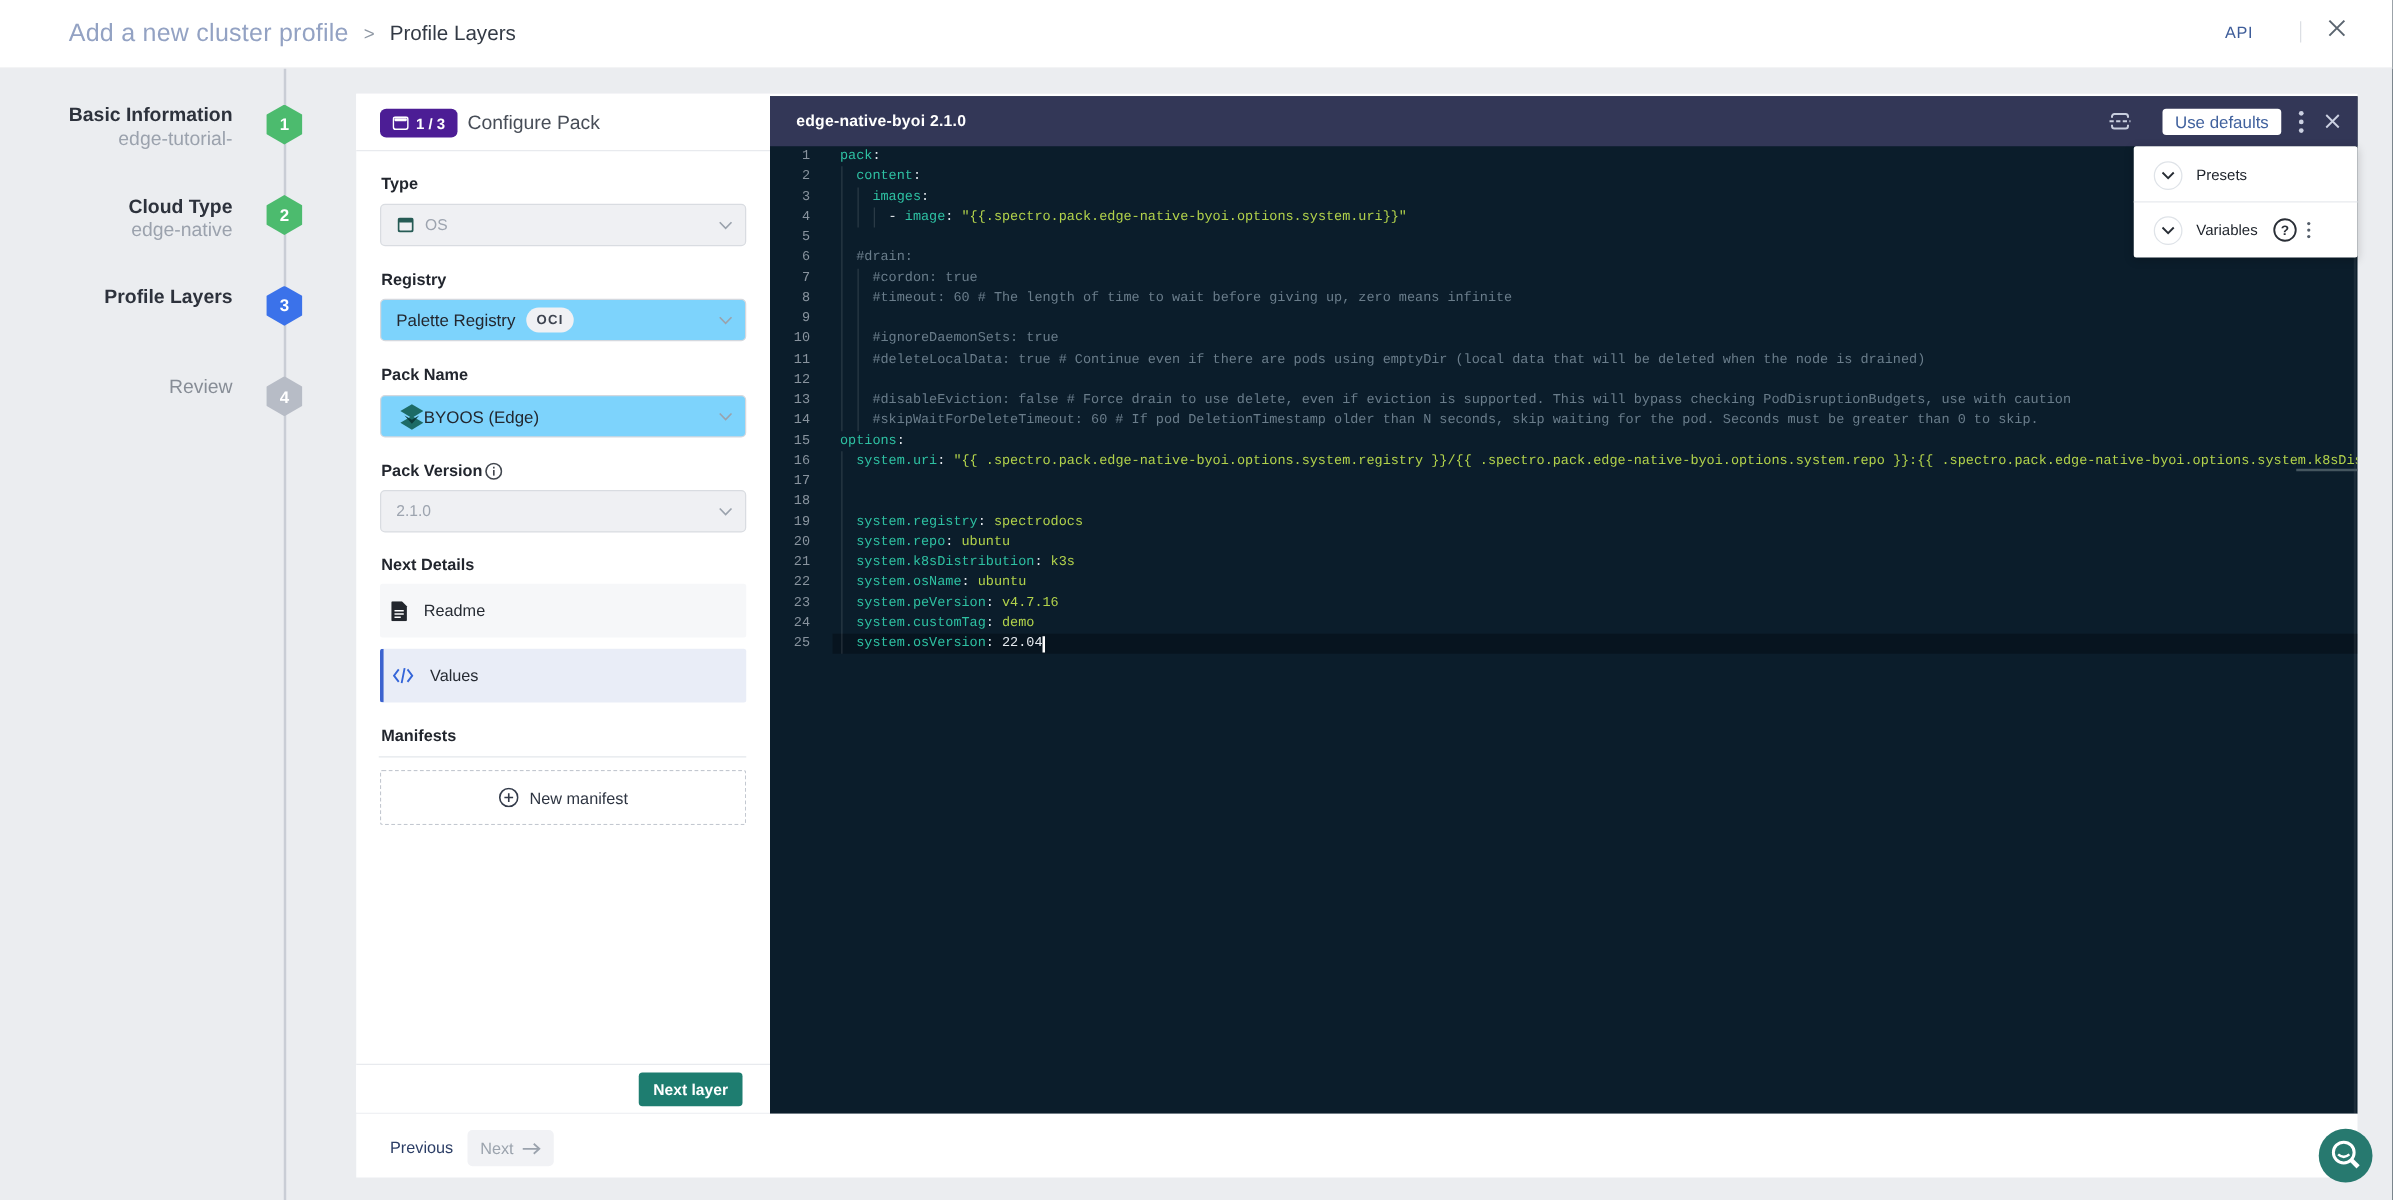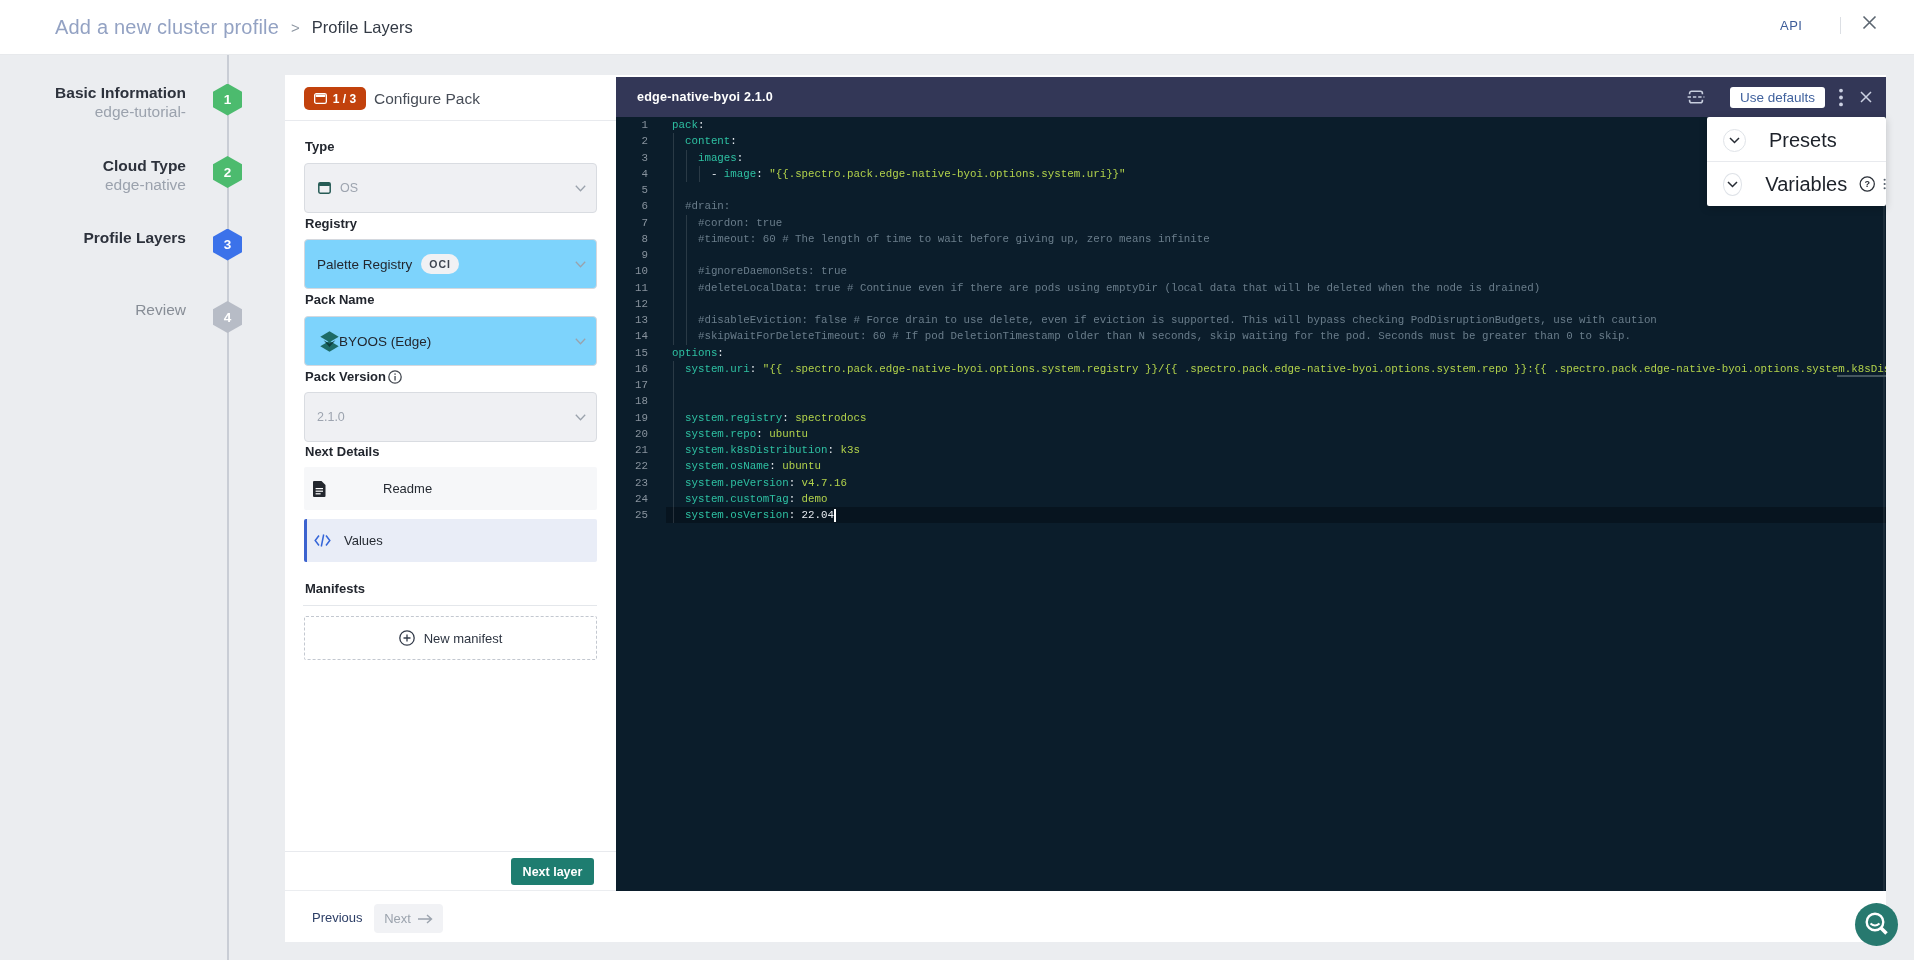--- a/index.html
+++ b/index.html
@@ -20,32 +20,32 @@
 #vline { left:227px; top:55px; width:2px; height:905px; background:#c9cdd5; }
 .hex { width:29px; height:32px; clip-path:polygon(50% 0%,100% 26%,100% 74%,50% 100%,0% 74%,0% 26%); color:#fff; font-size:13.5px; font-weight:bold; display:flex; align-items:center; justify-content:center; }
 .st-t { width:190px; text-align:right; font-size:15.5px; font-weight:bold; color:#2d323c; }
 .st-s { width:190px; text-align:right; font-size:15.5px; color:#9ba2ad; }
 .st-g { color:#878d96; font-weight:normal; }
 
 
 #panel { left:285px; top:75px; width:331px; height:815px; background:#fff; }
 #cardtop { left:616px; top:75px; width:1270px; height:2px; background:#fff; }
 #phead { left:285px; top:75px; width:331px; height:46px; background:#fff; border-bottom:1px solid #e8eaee; }
-#badge { left:304px; top:87px; width:62px; height:23px; background:#c2410c; border-radius:5px; color:#fff; display:flex; align-items:center; justify-content:center; gap:6px; font-size:12px; font-weight:bold; }
+#badge { left:304px; top:87px; width:62px; height:23px; background:#4c1d95; border-radius:5px; color:#fff; display:flex; align-items:center; justify-content:center; gap:6px; font-size:12px; font-weight:bold; }
 #cfgpack { left:374px; top:90px; font-size:15.5px; color:#474d57; }
 .lbl { font-size:13px; font-weight:bold; color:#22262e; }
-.sel { width:293px; height:50px; border-radius:4px; display:flex; align-items:center; }
+.sel { width:293px; height:34px; border-radius:4px; display:flex; align-items:center; }
 .sel.dis { background:#eff0f3; border:1px solid #d9dce1; }
 .sel.en { background:#7dd3fc; border:1px solid #d4d8de; }
 .chev { position:absolute; right:10px; }
 .ptxt { font-size:13.5px; color:#23272f; }
 .gtxt { font-size:12.5px; color:#9da4af; }
 #ocipill { background:#f0f1f4; border-radius:10px; height:20px; padding:0 8px; display:flex; align-items:center; font-size:10.5px; font-weight:bold; color:#3e4450; letter-spacing:1px; margin-left:9px; }
 .prow { left:304px; width:293px; height:43px; display:flex; align-items:center; }
-#readme { top:467px; background:#f6f7f9; border-radius:2px;gap:44px; }
+#readme { top:467px; background:#f6f7f9; border-radius:2px; }
 #values { top:519px; background:#e9edf7; border-left:3px solid #3c63cf; border-radius:2px; }
 .prow .rtxt { font-size:13px; color:#262b33; margin-left:13px; }
 #manifbox { left:304px; top:616px; width:293px; height:44px; border:1px dashed #c3c8d0; border-radius:2px; display:flex; align-items:center; justify-content:center; gap:9px; color:#2e3542; font-size:13px; }
 #pfoot { left:285px; top:851px; width:331px; height:39px; border-top:1px solid #e8eaee; background:#fff; }
 #nextlayer { left:511px; top:858px; width:83px; height:27px; background:#1e7d70; border-radius:3px; color:#fff; font-size:12.5px; font-weight:bold; display:flex; align-items:center; justify-content:center; }
 
 
 #editor { left:616px; top:77px; width:1270px; height:814px; background:#0b1d2b; overflow:hidden; }
 #ehead { left:616px; top:77px; width:1270px; height:40px; background:#333757; }
 #etitle { left:637px; top:90px; color:#fff; font-size:12.6px; font-weight:bold; letter-spacing:0.2px; }
@@ -56,21 +56,21 @@
 .cd { position:absolute; left:56px; }
 .k { color:#2ec0a2; } .p { color:#e6ebf0; } .s { color:#b2d24b; } .c { color:#6a7d8b; }
 .guide { position:absolute; width:1px; background:rgba(255,255,255,0.13); }
 #cursor { position:absolute; left:218px; width:1.5px; height:13px; background:#fff; }
 #activeline { position:absolute; left:50px; top:390px; width:1220px; height:16.25px; background:rgba(0,0,0,0.28); }
 
 
 #dropdown { left:1707px; top:116.5px; width:179px; height:89px; background:#fff; border-radius:2px; box-shadow:0 2px 8px rgba(0,0,0,0.18); }
 .drow { position:absolute; left:1707px; width:179px; height:44px; display:flex; align-items:center; }
 .dcirc { width:23px; height:23px; border-radius:50%; border:1px solid #dfe3e8; display:flex; align-items:center; justify-content:center; margin-left:16px; }
-.dlbl { font-size:20px; color:#1d222a; margin-left:23px; }
+.dlbl { font-size:12px; color:#1d222a; margin-left:11px; }
 #ddiv { left:1707px; top:161px; width:179px; height:1px; background:#e8eaee; }
 
 
 #footer { left:285px; top:891px; width:1601px; height:51px; background:#fff; }
 #prev { left:312px; top:910px; font-size:13px; color:#2c3e66; }
 #nextbtn { left:374px; top:904px; width:69px; height:29px; background:#f1f2f5; border-radius:4px; color:#9ba3ad; font-size:13px; display:flex; align-items:center; justify-content:center; gap:7px; }
 #chat { left:1855px; top:903px; width:43px; height:43px; border-radius:50%; background:#27796f; }
 </style>
 </head>
 <body>

